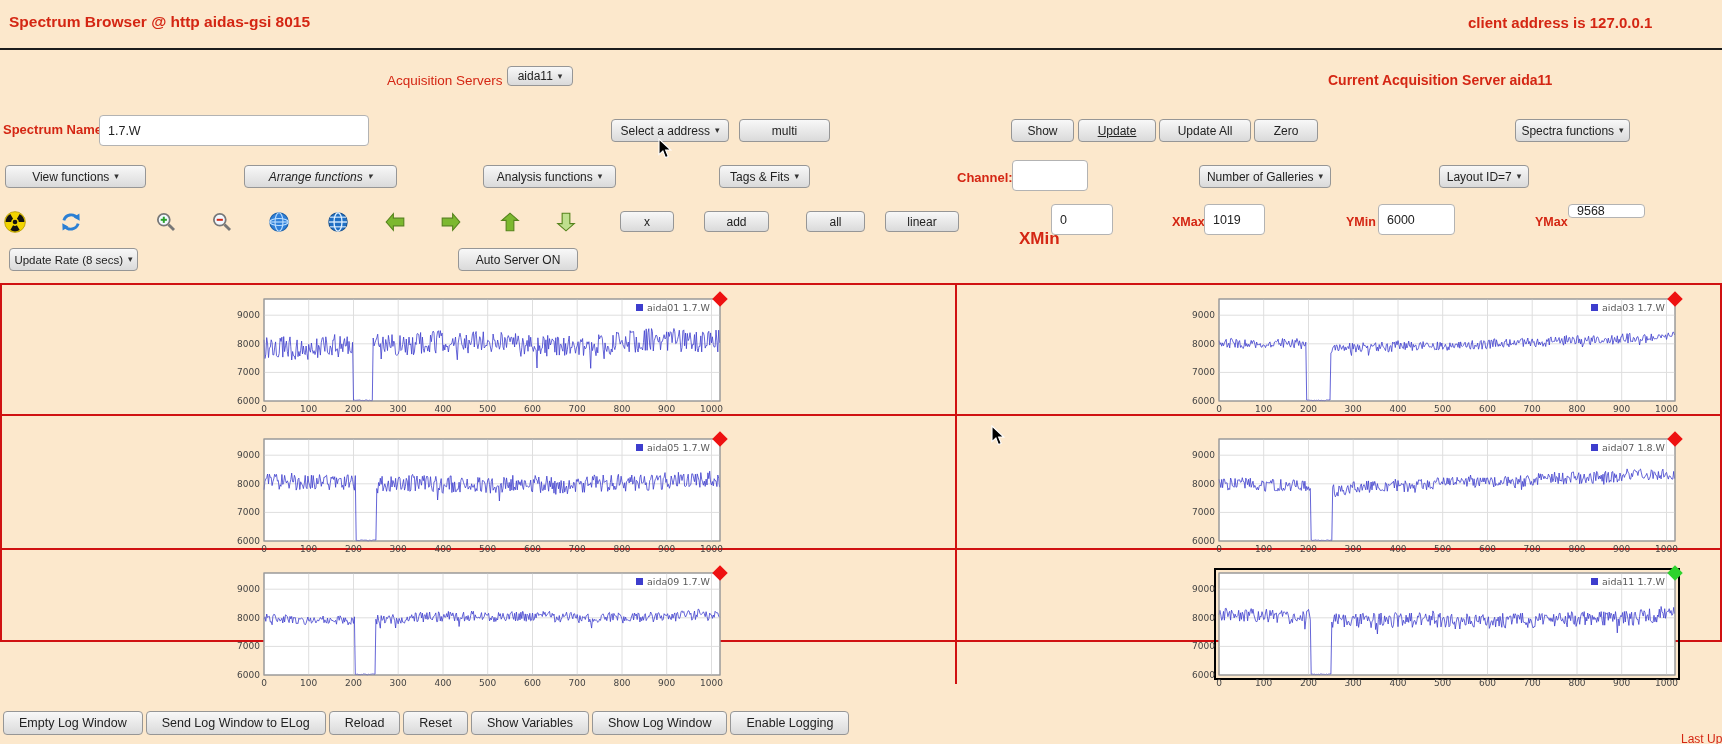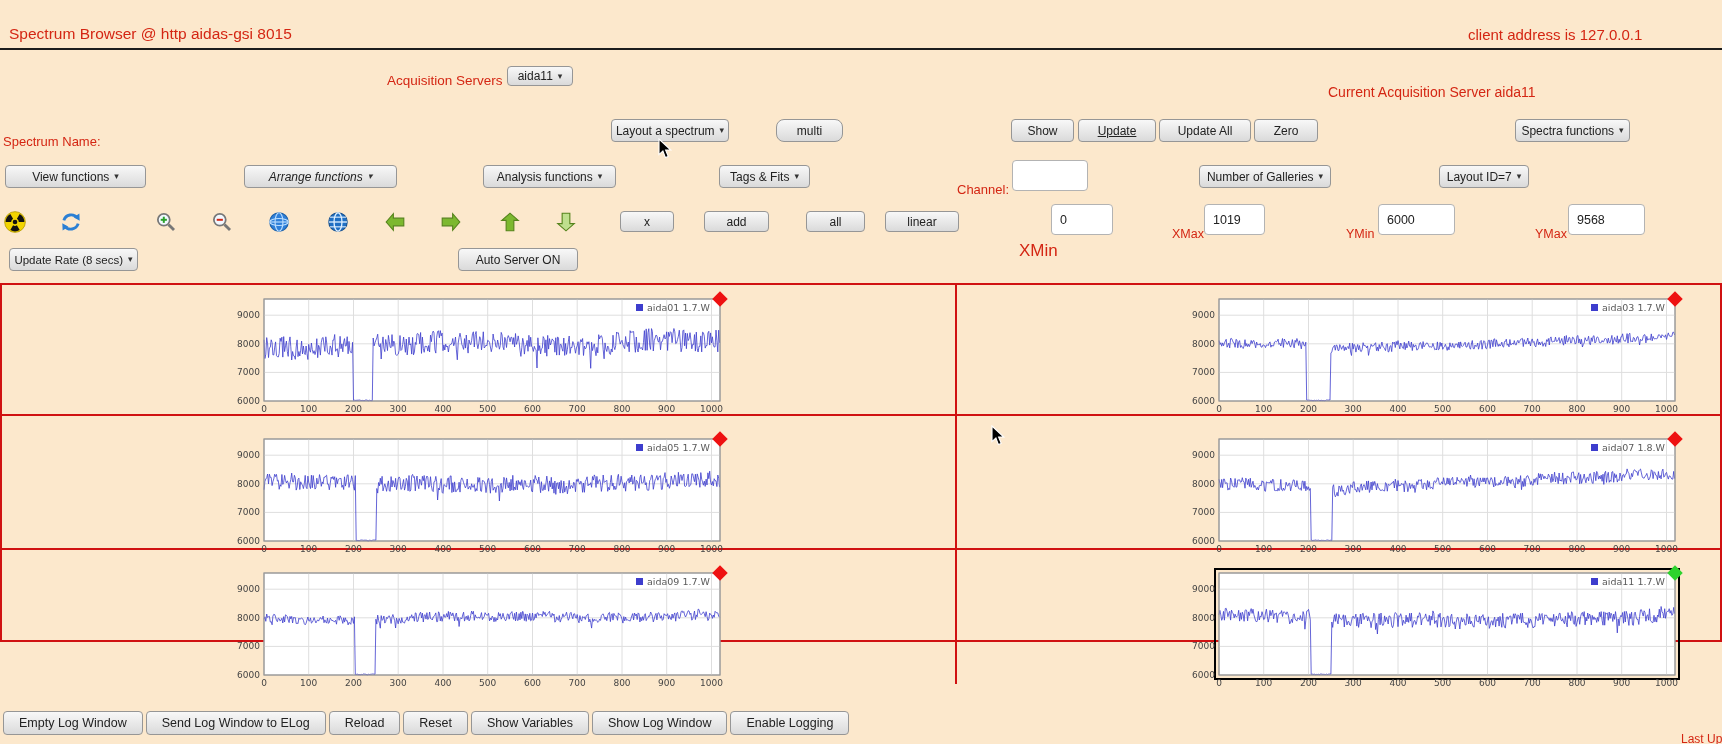--- a/index.html
+++ b/index.html
@@ -1,20 +1,20 @@
 <!DOCTYPE html>
 <html><head>
 <meta charset="utf-8">
 <style>
   html,body{margin:0;padding:0;background:#fff;}
   #page{position:relative;width:1722px;height:744px;background:#fce8cc;overflow:hidden;
         font-family:"Liberation Sans",sans-serif;}
   .abs{position:absolute;}
   .red{color:#d42613;white-space:nowrap;}
-  .b{font-weight:normal;margin-top:12px;}
+  .b{font-weight:bold;}
   .btn{position:absolute;display:flex;align-items:center;justify-content:center;gap:5px;
        height:23px;padding:0 11px;font-size:12px;color:#222;white-space:nowrap;
        background:linear-gradient(#f8f8f8,#dadada);border:1px solid #969696;border-radius:4px;
        box-sizing:border-box;cursor:default;}
   .caret{font-size:9px;color:#333;line-height:1;}
   .inp{position:absolute;background:#fff;border:1px solid #b3b3b3;border-radius:4px;
        font-family:"Liberation Sans",sans-serif;font-size:12.5px;color:#222;padding:0 8px;
        box-sizing:border-box;outline:none;}
   .rule{position:absolute;left:0;width:1722px;height:2px;background:#1c1c1c;}
   .icon{position:absolute;width:22px;height:22px;top:211px;}
@@ -42,25 +42,26 @@
   <div class="rule" style="top:48px;"></div>
 
   <div class="abs red" style="left:387px;top:73px;font-size:13.5px;">Acquisition Servers</div>
   <div class="btn" style="left:507px;top:66px;width:66px;height:20px;">
     <span>aida11</span>
     <span class="caret">▾</span>
   </div>
   <div class="abs red b" style="left:1328px;top:72px;font-size:14px;">Current Acquisition Server aida11</div>
 
   <div class="abs red b" style="left:3px;top:122px;font-size:13px;">Spectrum Name:</div>
+  <input class="inp" style="left: 99px; top: 115px; width: 270px; height: 31px;" value="1.7.W">
   <div class="btn" style="left:611px;top:119px;width:118px;">
-    <span>Layout a spectrum</span>
-    <span class="caret">▾</span>
-  </div>
-  <div class="btn" style="left:776px;top:119px;width:67px;border-radius:8px;">multi</div>
+    <span>Select a address</span>
+    <span class="caret">▾</span>
+  </div>
+  <div class="btn" style="left:739px;top:119px;width:91px;">multi</div>
   <div class="btn" style="left:1011px;top:119px;width:63px;">Show</div>
   <div class="btn" style="left:1078px;top:119px;width:78px;text-decoration:underline;">Update</div>
   <div class="btn" style="left:1159px;top:119px;width:92px;">Update All</div>
   <div class="btn" style="left:1254px;top:119px;width:64px;">Zero</div>
   <div class="btn" style="left:1515px;top:119px;width:115px;">
     <span>Spectra functions</span>
     <span class="caret">▾</span>
   </div>
 
   <div class="btn" style="left:5px;top:165px;width:141px;">
@@ -145,21 +146,21 @@
   <div class="btn" style="left:806px;top:211px;width:59px;height:21px;">all</div>
   <div class="btn" style="left:885px;top:211px;width:74px;height:21px;">linear</div>
 
   <div class="abs red b" style="left:1019px;top:229px;font-size:17px;">XMin</div>
   <input class="inp" style="left: 1051px; top: 204px; width: 62px; height: 31px;" value="0">
   <div class="abs red b" style="left:1172px;top:215px;font-size:12.5px;">XMax</div>
   <input class="inp" style="left: 1204px; top: 204px; width: 61px; height: 31px;" value="1019">
   <div class="abs red b" style="left:1346px;top:215px;font-size:12.5px;">YMin</div>
   <input class="inp" style="left: 1378px; top: 204px; width: 77px; height: 31px;" value="6000">
   <div class="abs red b" style="left:1535px;top:215px;font-size:12.5px;">YMax</div>
-  <input class="inp" style="left: 1568px; top: 204px; width: 77px; height: 31px;" value="9568">
+  <input class="inp" style="left: 1568px; top: 204px; width: 77px; height: 14px;" value="9568">
 
   <div class="btn" style="left:9px;top:248px;width:129px;font-size:11.5px;">
     <span>Update Rate (8 secs)</span>
     <span class="caret">▾</span>
   </div>
   <div class="btn" style="left:458px;top:248px;width:120px;">Auto Server ON</div>
 
   <div id="grid">
     <div class="cell">
         <svg width="512" height="128">

